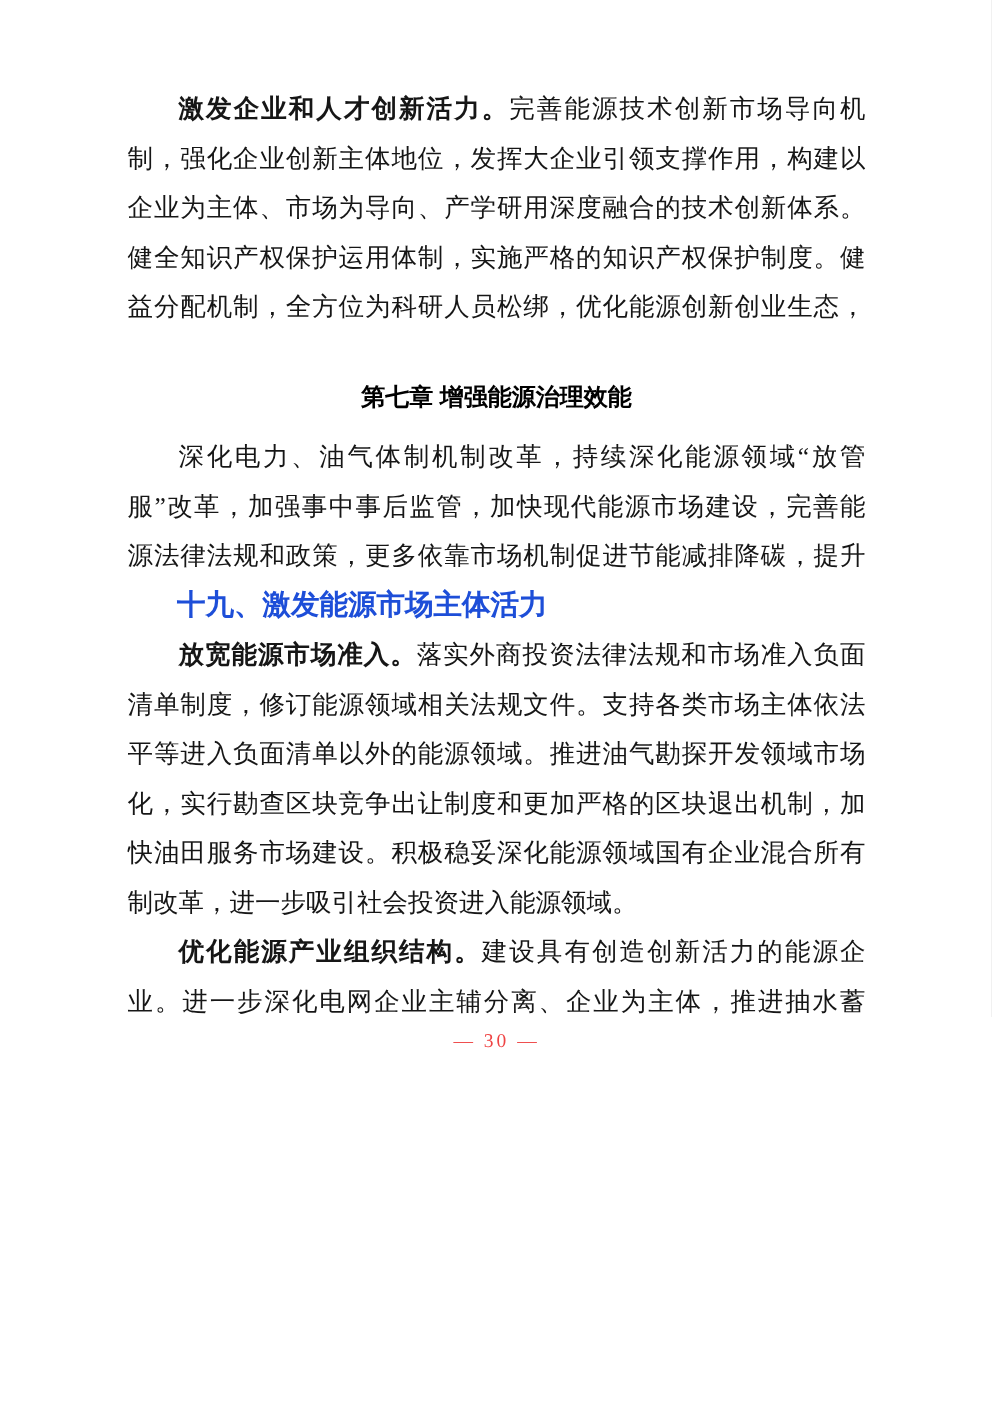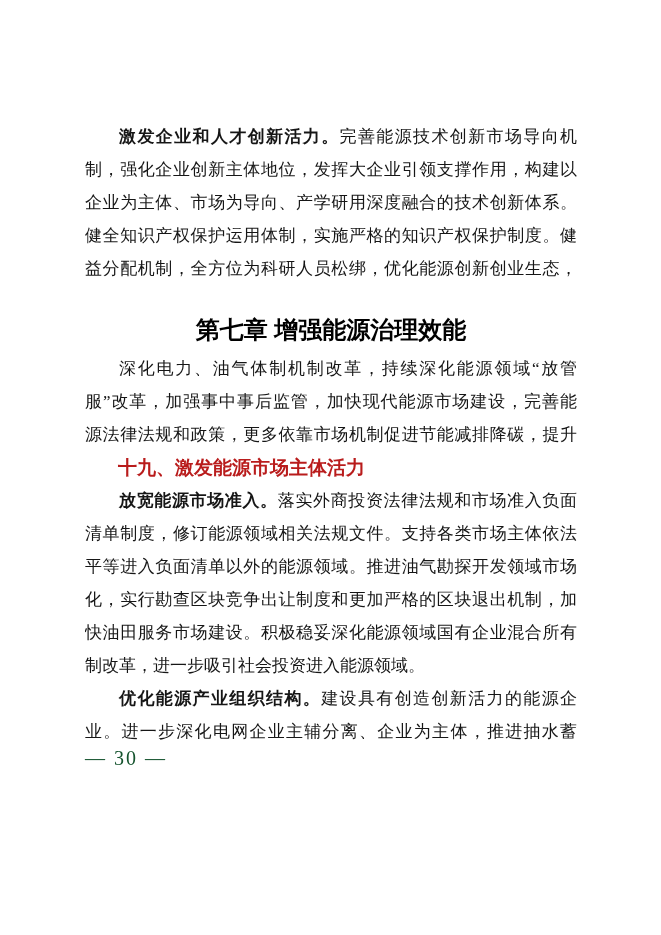--- a/index.html
+++ b/index.html
@@ -1,42 +1,42 @@
 <!DOCTYPE html>
 <html><head>
 <meta charset="utf-8">
 <style>
   html,body{margin:0;padding:0;background:#e8e8e8;}
   .page{
     width:661px;height:935px;background:#ffffff;color:#161616;
     font-family:"Liberation Serif","DejaVu Serif",serif;
     position:relative;overflow:hidden;margin:0;
   }
-  .content{padding:120px 84px 0 85px;}
+  .content{padding:56px 84px 0 85px;}
   .line{
     font-size:17px;line-height:33px;height:33px;
     text-align:justify;text-align-last:justify;text-justify:inter-character;
     overflow:hidden;
   }
   .line.indent{text-indent:34px;}
   .line.last{text-align-last:left;}
   .lead{font-weight:bold;}
   .chapter-heading{
     font-family:"Liberation Sans","DejaVu Sans",sans-serif;
-    font-weight:bold;font-size:24px;line-height:33px;height:33px;
+    font-weight:bold;font-size:16px;line-height:33px;height:33px;
     text-align:center;margin:28px 0 6px 0;color:#000;
   }
   .section-heading{
     font-family:"Liberation Sans","DejaVu Sans",sans-serif;
     font-weight:bold;font-size:19px;line-height:33px;height:33px;
-    margin:0;text-indent:33px;text-align:left;color:#b91c1c;
+    margin:0;text-indent:33px;text-align:left;color:#1d4ed8;
   }
   .page-footer{
-    font-size:20px;line-height:20px;
-    letter-spacing:2px;color:#14532d;
+    font-size:13px;line-height:20px;text-align:center;
+    letter-spacing:2px;color:#ef4444;
   }
 </style>
 </head>
 <body>
 
 <div class="page">
   <div class="content">
 
     <div class="paragraph">
       <div class="line indent"><span class="lead">激发企业和人才创新活力。</span><span>完善能源技术创新市场导向机</span></div>

